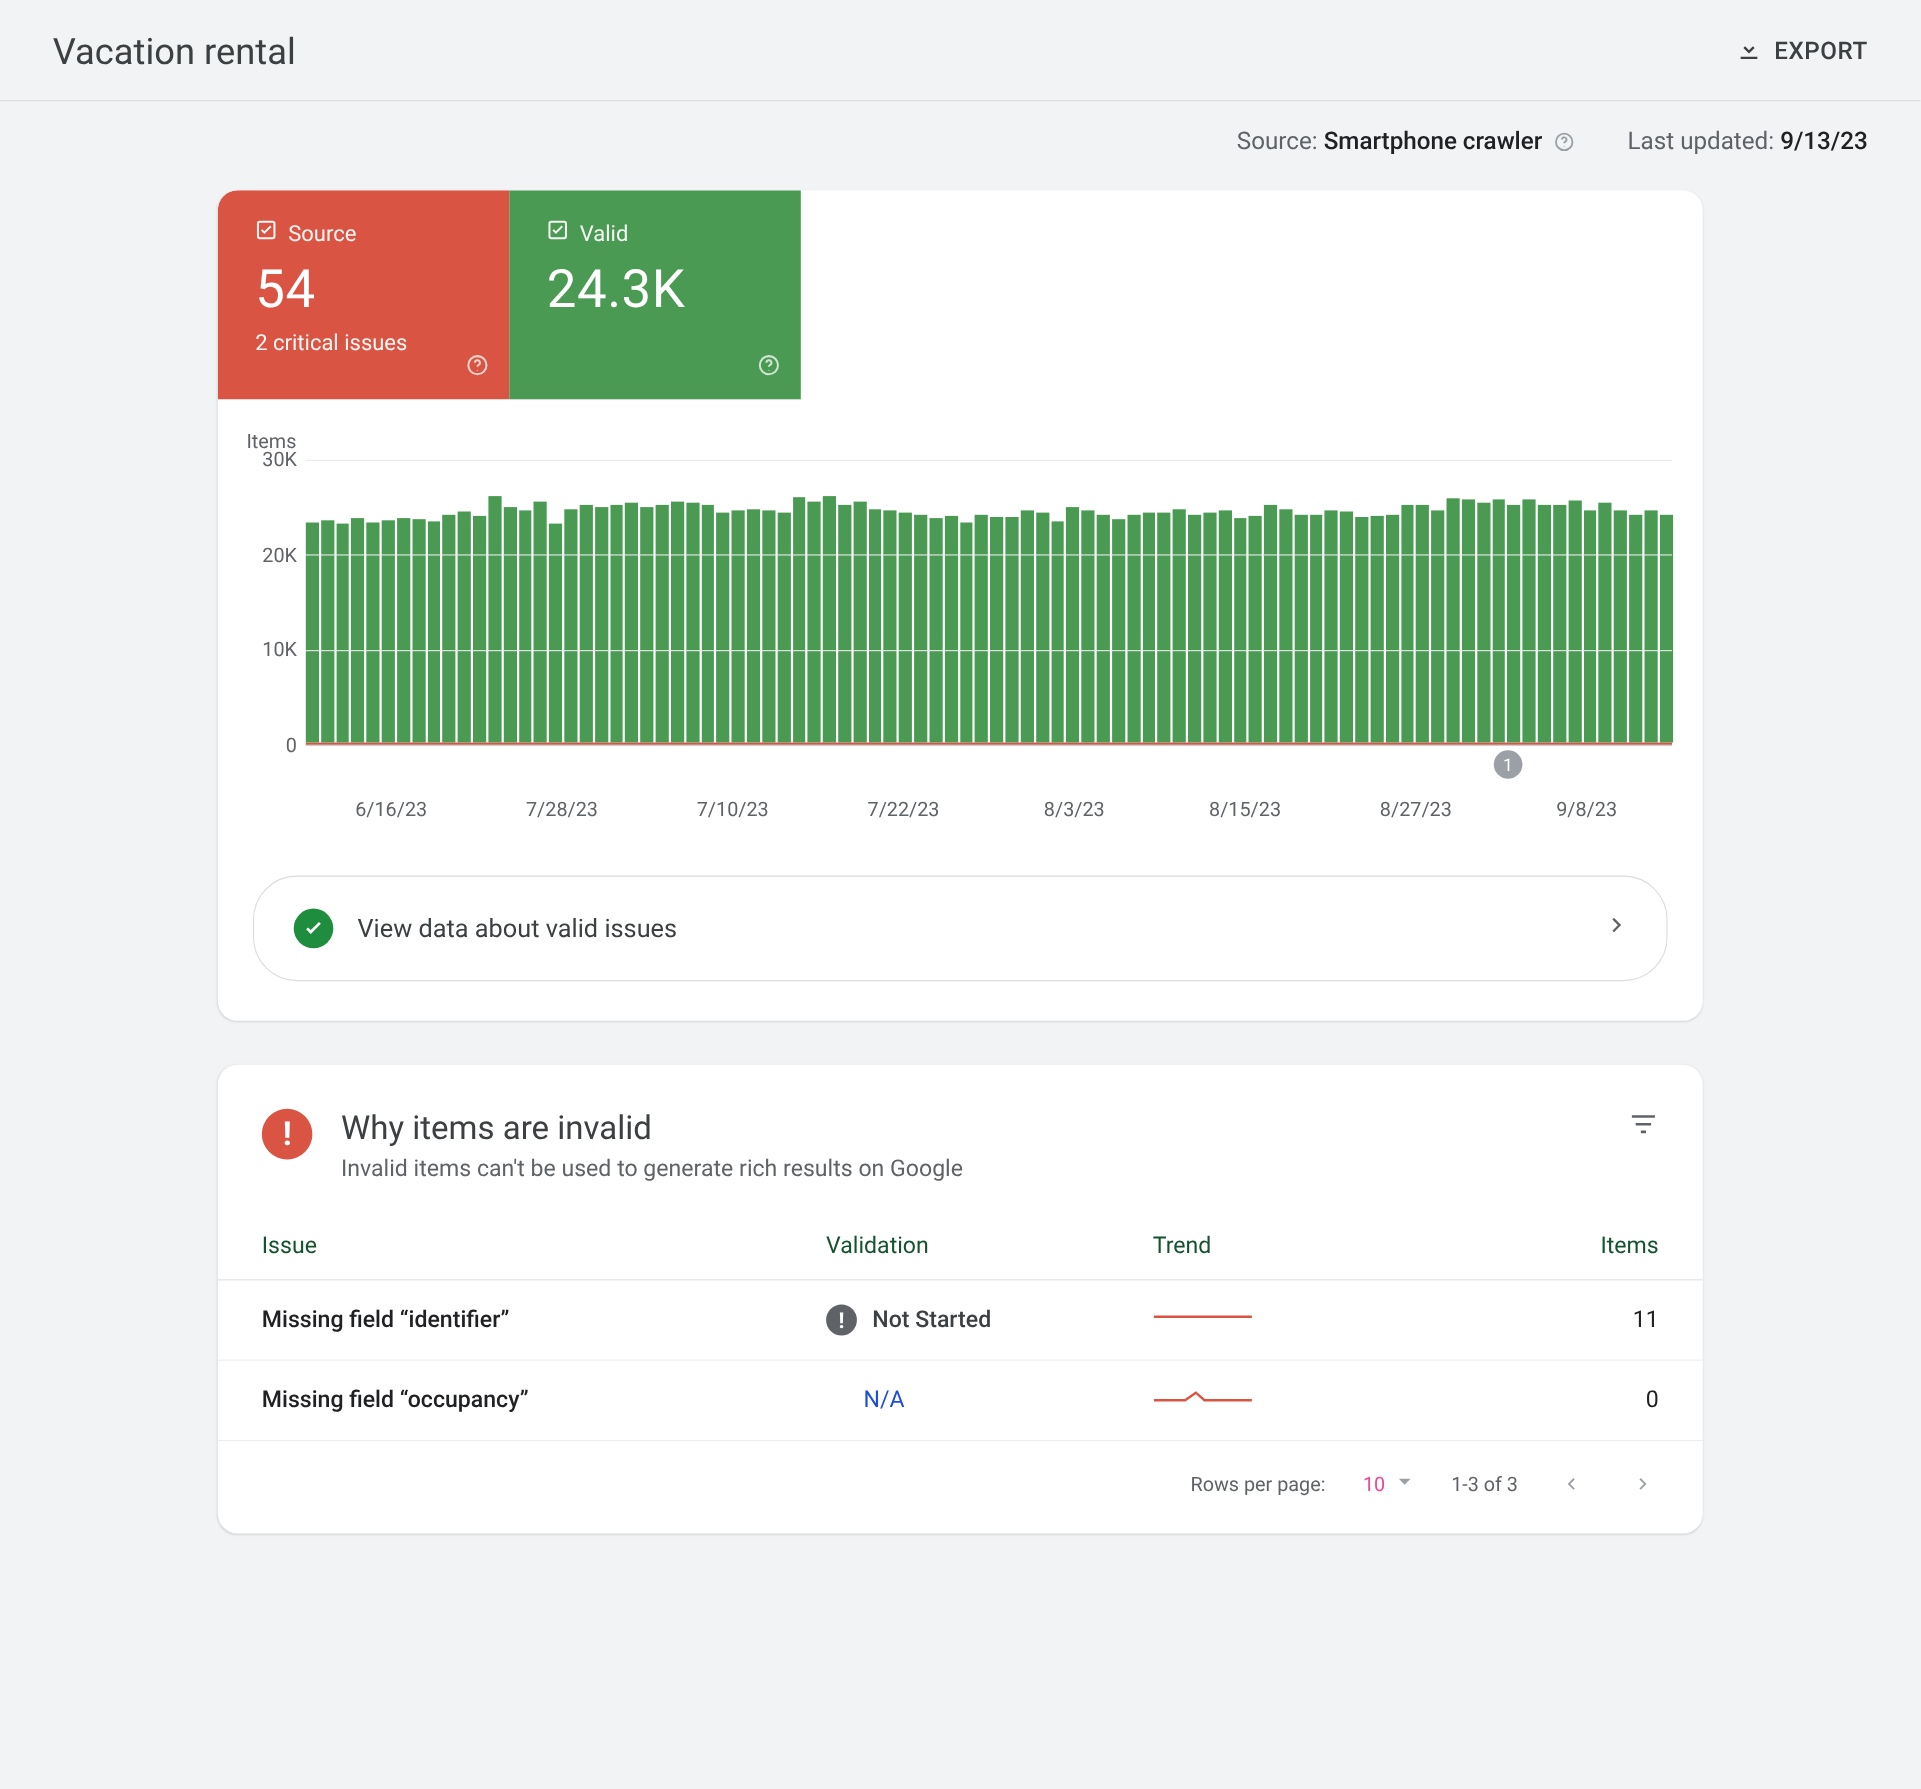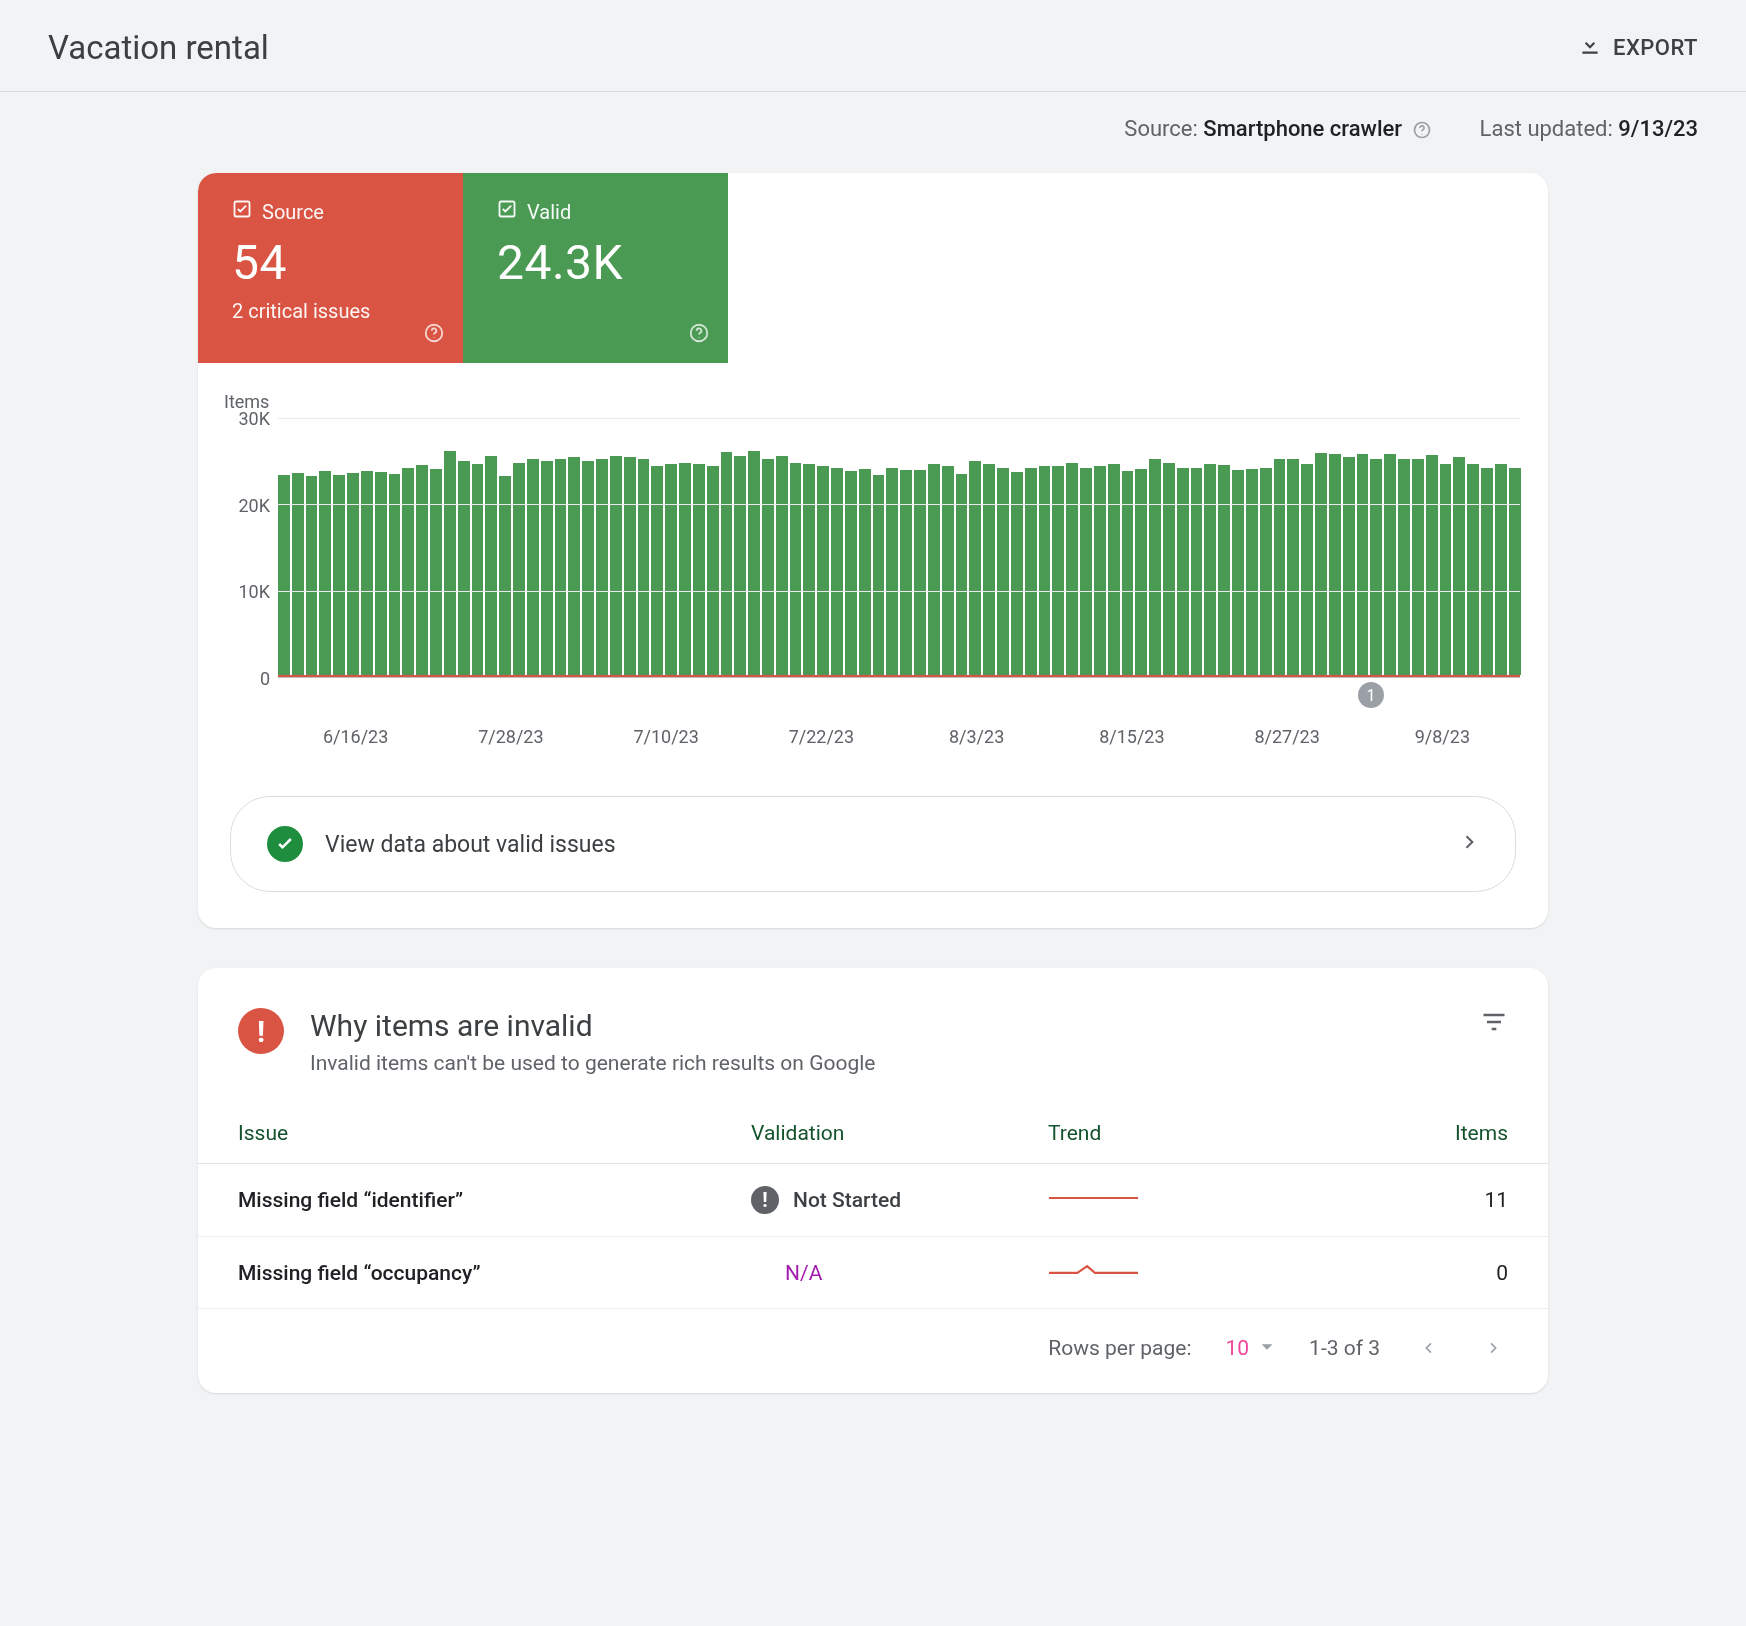--- a/index.html
+++ b/index.html
@@ -129,34 +129,34 @@
 
   
   .tbl { width:100%; border-collapse: collapse; }
   .tbl th, .tbl td { text-align:left; font-size:21px; padding: 22px 40px; }
   .tbl thead th { color:#14532d; font-weight:400; border-bottom:1px solid #e0e0e0; padding-top: 26px; padding-bottom: 18px;}
   .tbl tbody tr { border-bottom:1px solid #eee; }
   .tbl td.items, .tbl th.items { text-align:right; }
   .issue-name { font-weight:500; color:#202124; }
 
   .val-cell { display:flex; align-items:center; gap:14px; color:#3c4043; font-weight:500;}
-  .val-cell.na { color:#a21caf; font-weight:400; justify-content:flex-start; padding-left:34px;}
+  .val-cell.na { color:#1d4ed8; font-weight:400; justify-content:flex-start; padding-left:34px;}
   .val-dot {
     width:28px; height:28px; border-radius:50%; background:#5f6368; color:#fff;
     font-size:20px; font-weight:700; display:flex; align-items:center; justify-content:center;
   }
   .spark { display:inline-block; }
   .spark svg { width:92px; height:22px; }
   .spark path { stroke:#d95442; stroke-width:2.2; fill:none; }
 
   
   .pager {
     display:flex; align-items:center; justify-content:flex-end;
     gap: 34px; padding: 24px 40px 30px 40px;
-    color:#5f6368; font-size:21px;
+    color:#5f6368; font-size:18px;
   }
   .pager .sel { display:flex; align-items:center; gap:10px; color:#ec4899;}
   .pager .sel svg { width:16px; height:16px; fill:#9aa0a6;}
   .pager .navbtn { width:30px; height:30px; display:flex; align-items:center; justify-content:center; cursor:pointer;}
   .pager .navbtn svg { width:16px; height:16px; stroke:#9aa0a6; stroke-width:2.5; fill:none;}
 </style>
 </head>
 <body>
 
 <div class="header-bar">

